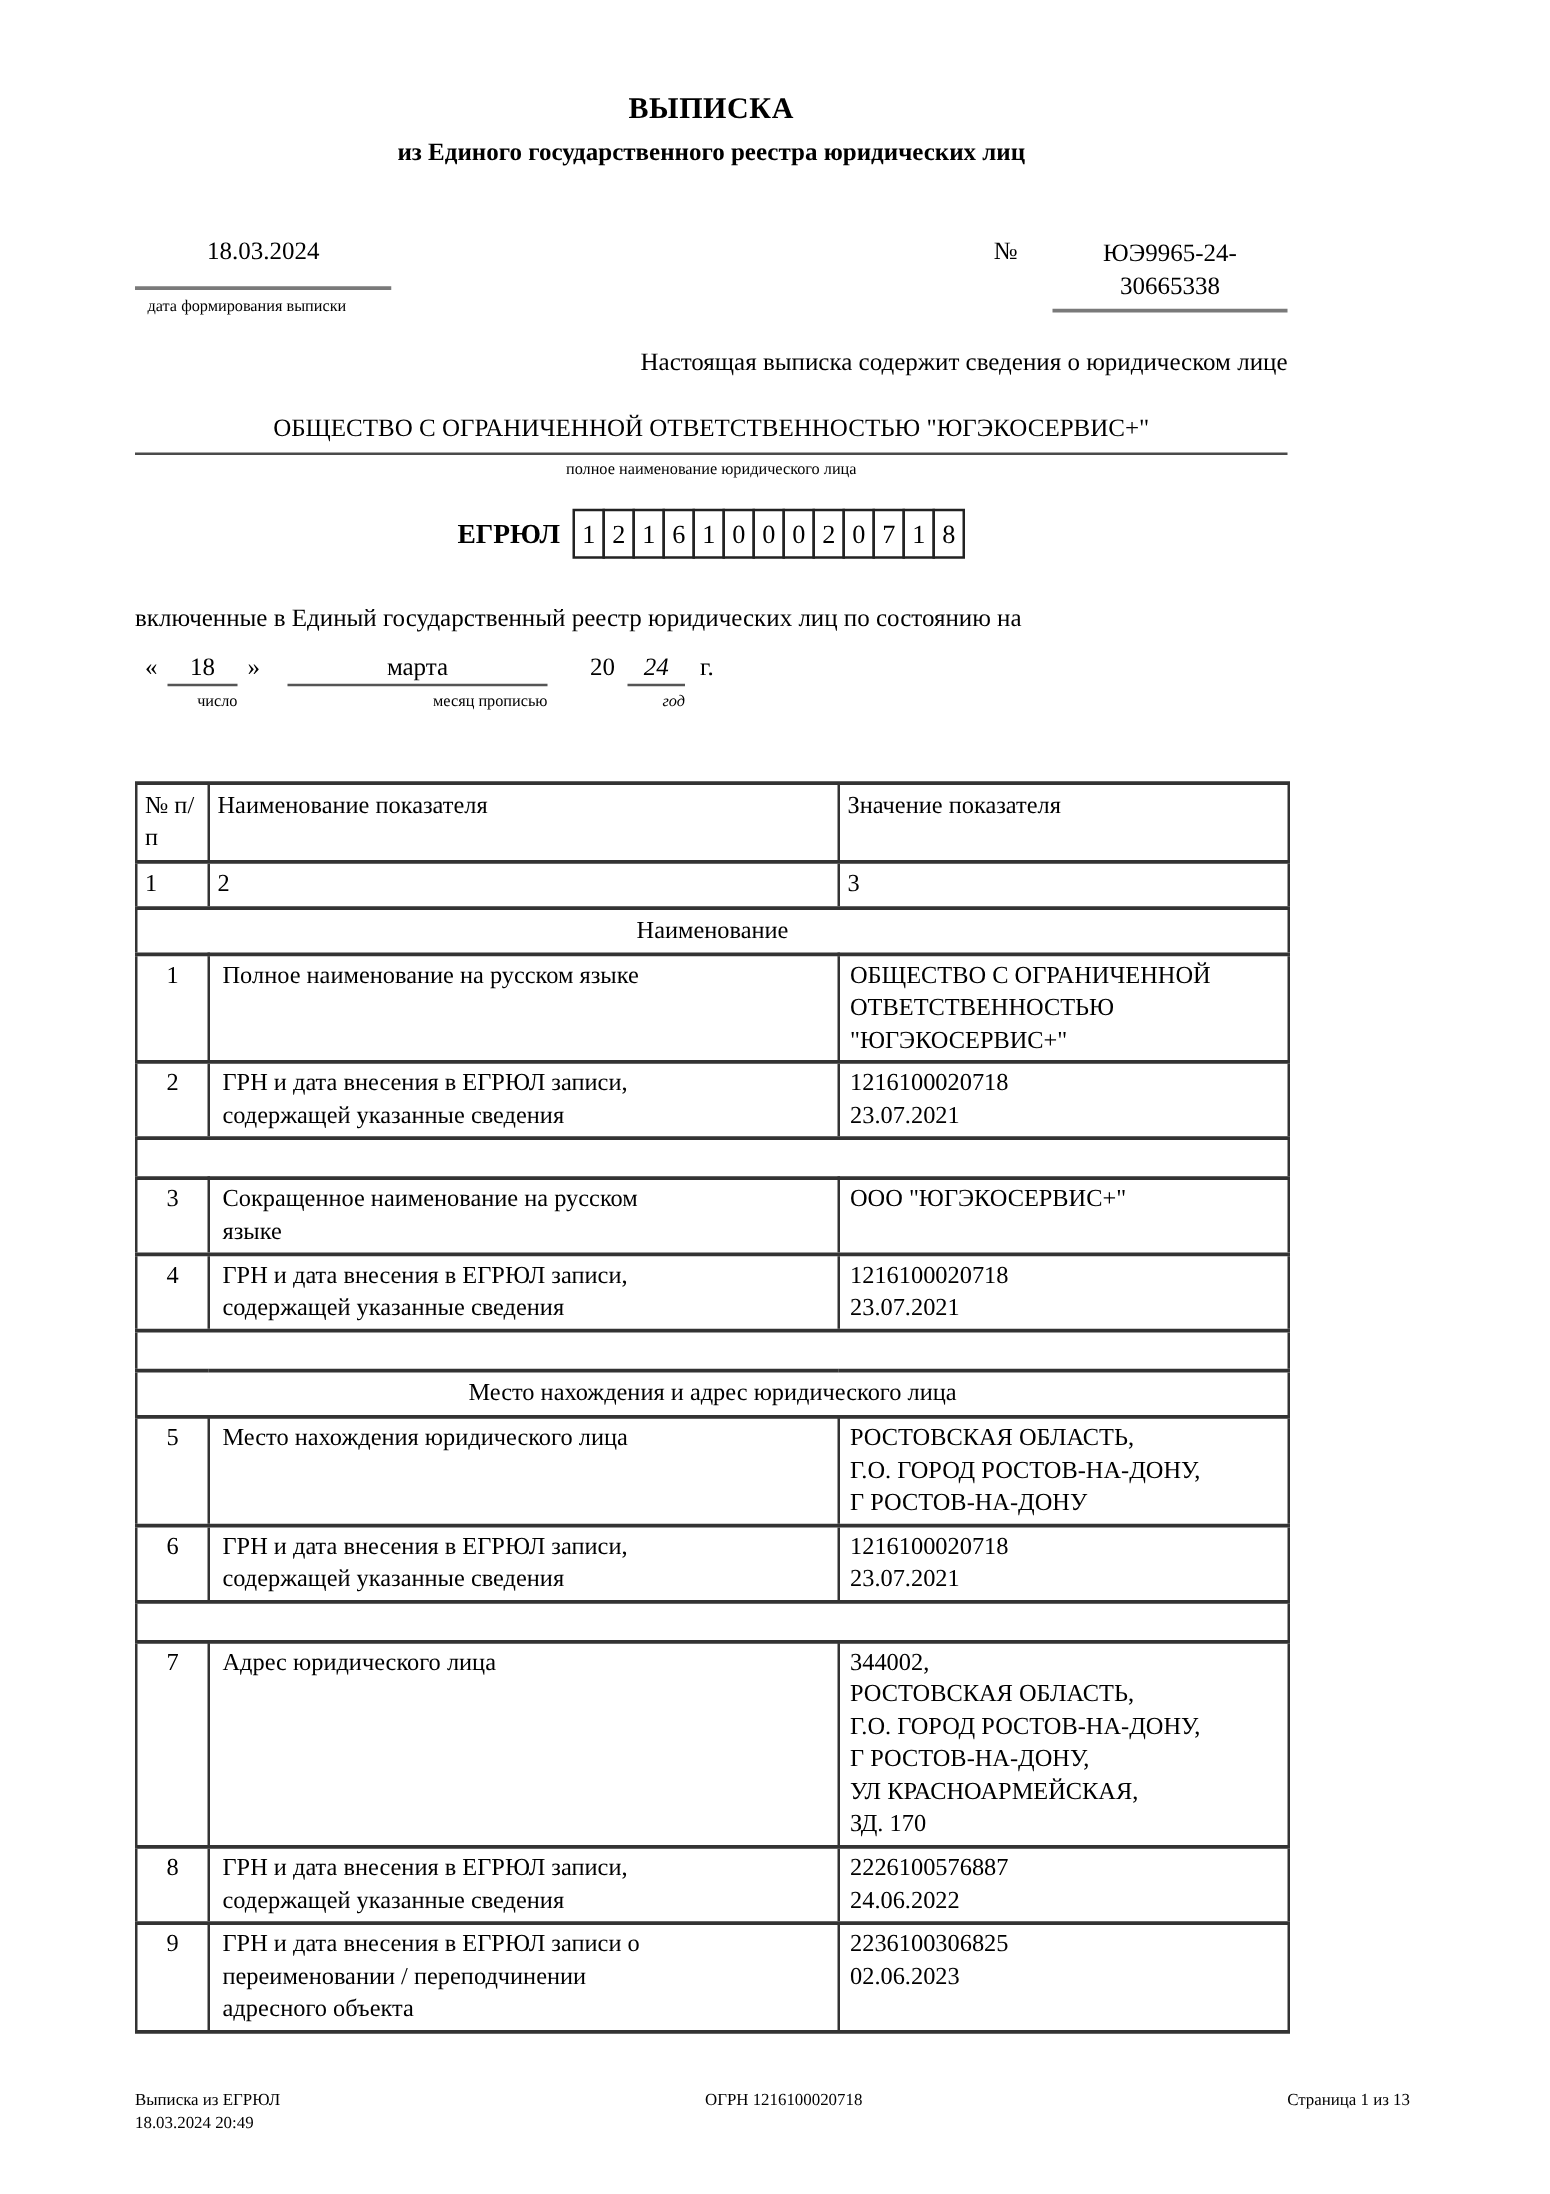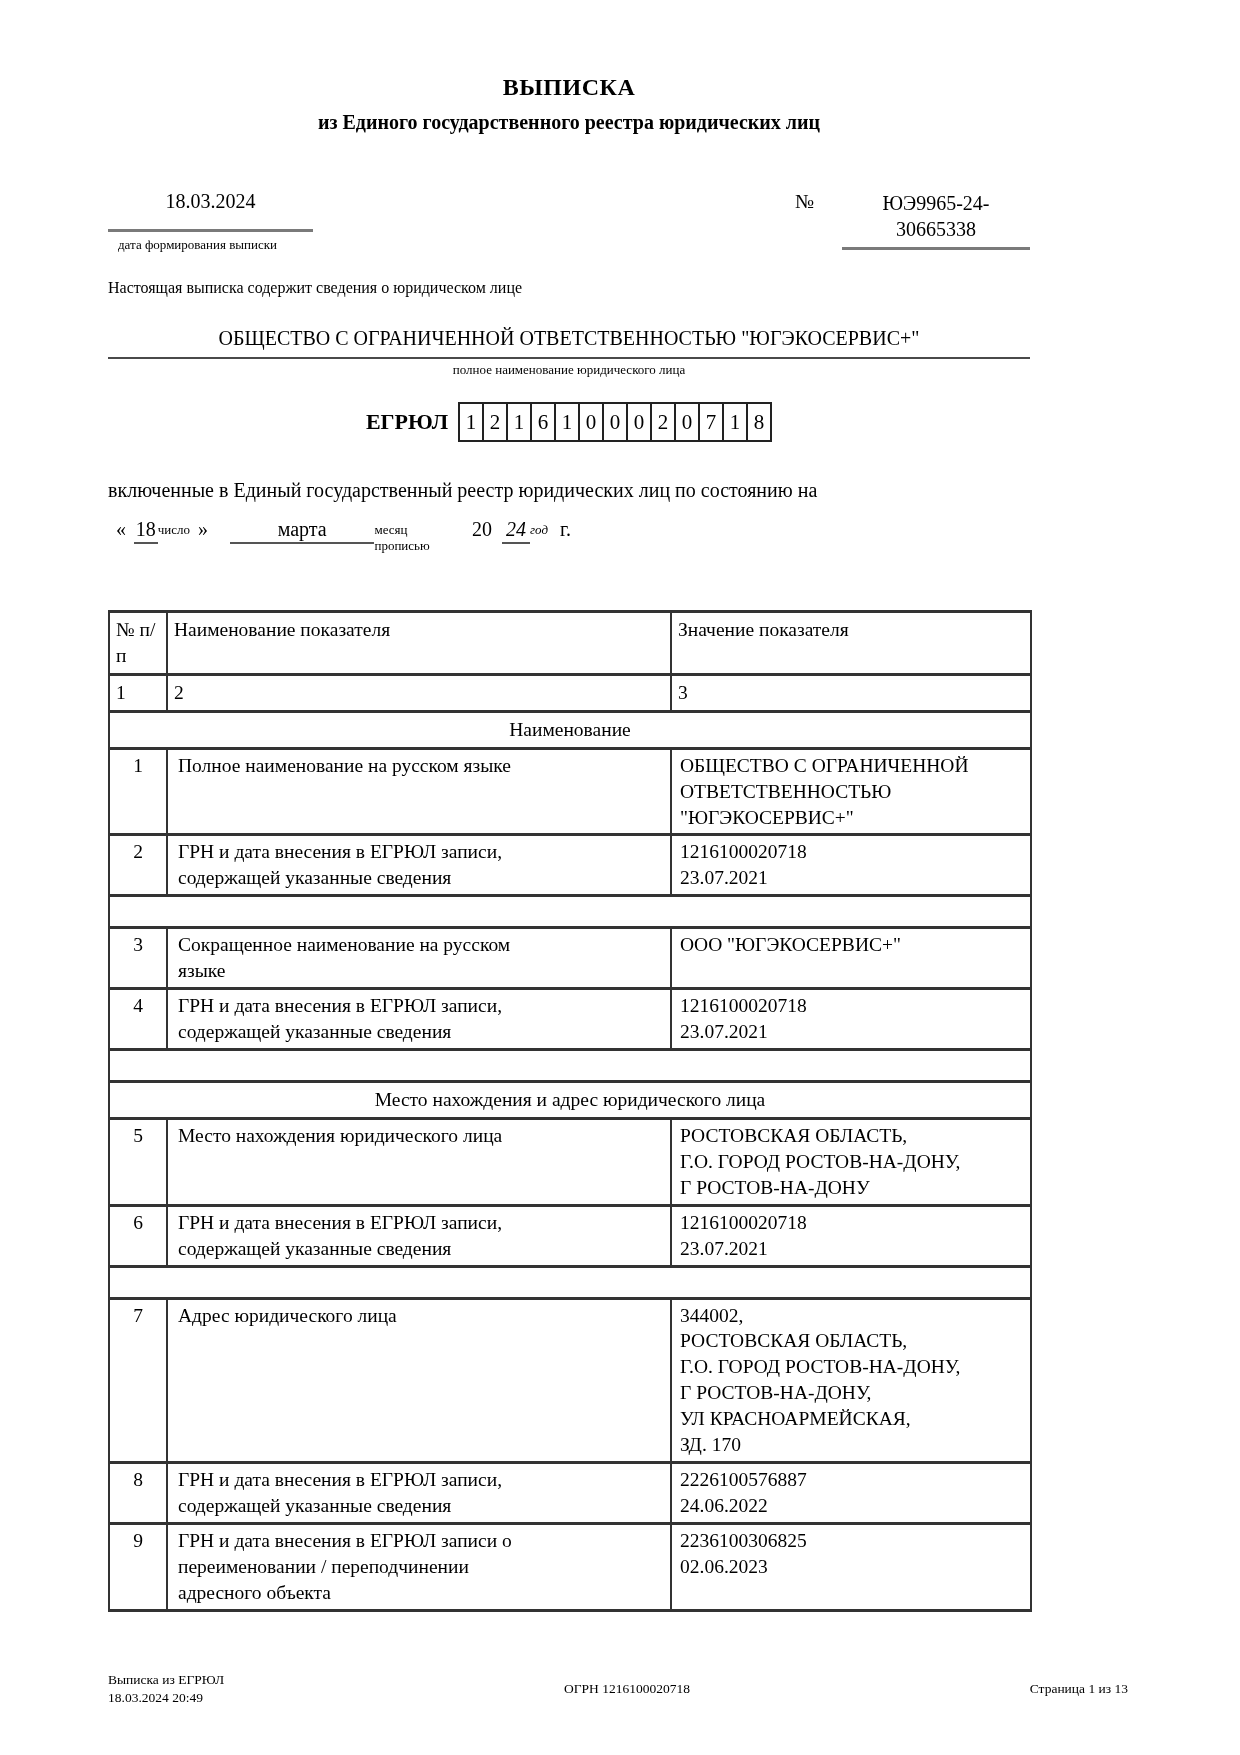--- a/index.html
+++ b/index.html
@@ -20,37 +20,37 @@
   .doc-subtitle { text-align: center; font-size: 20px; font-weight: bold; margin-top: 10px; }
 
   .hdr-row { display: flex; justify-content: space-between; align-items: flex-start; margin-top: 56px; }
   .date-block { width: 205px; }
   .date-value { font-size: 20px; text-align: center; padding-bottom: 16px; border-bottom: 3px solid #7a7a7a; }
   .date-caption { font-size: 13px; margin-top: 5px; padding-left: 10px; }
   .num-block { display: flex; gap: 28px; align-items: flex-start; }
   .num-sign { font-size: 20px; }
   .num-value { width: 188px; font-size: 20px; line-height: 1.3; text-align: center; border-bottom: 3px solid #7a7a7a; padding-bottom: 5px; }
 
-  .intro-lead { font-size: 16px; margin-top: 26px; }
+  .intro-lead { font-size: 20px; margin-top: 26px; text-align: right; }
   .company { text-align: center; font-size: 20px; margin-top: 30px; padding-bottom: 7px; border-bottom: 2px solid #4a4a4a; }
   .company-caption { text-align: center; font-size: 13px; margin-top: 3px; }
 
   .ogrn-row { display: flex; justify-content: center; align-items: center; gap: 10px; margin-top: 24px; }
   .ogrn-label { font-size: 22px; font-weight: bold; }
   .ogrn-boxes { display: flex; }
   .ogrn-box {
     width: 26px; height: 40px; border: 2px solid #222; margin-left: -2px;
     display: flex; align-items: center; justify-content: center; font-size: 21px;
   }
   .ogrn-box:first-child { margin-left: 0; }
 
   .included { font-size: 20px; margin-top: 37px; }
 
   .ondate { display: flex; align-items: flex-start; margin-top: 16px; font-size: 20px; }
-  .f { display: inline-flex; align-items: flex-start; }
+  .f { display: inline-flex; flex-direction: column; align-items: flex-end; }
   .fv { width: 100%; text-align: center; border-bottom: 2px solid #555; padding-bottom: 1px; }
   .fc { font-size: 13px; margin-top: 4px; }
   .q { padding: 0 8px; }
   .f-day { width: 56px; }
   .f-month { width: 208px; margin-left: 14px; }
   .century { margin-left: 34px; margin-right: 10px; }
   .f-year { width: 46px; font-style: italic; }
   .g { margin-left: 12px; }
 
   table.registry { border-collapse: collapse; table-layout: fixed; width: 922px; margin-top: 56px; }
@@ -62,21 +62,21 @@
   }
   .c-h { text-align: left; padding: 4px 6px; }
   .c-num { text-align: center; padding: 3px 4px; }
   .c-name { padding: 3px 10px; white-space: pre-line; }
   .c-val { padding: 3px 8px; white-space: pre-line; }
   .c-section { text-align: center; font-weight: bold; padding: 4px 6px; }
   .c-spacer { height: 32px; }
 
   .footer {
     margin-top: auto; width: 1020px;
-    display: flex; justify-content: space-between; align-items: center;
+    display: flex; justify-content: space-between; align-items: flex-start;
     font-size: 13.5px; line-height: 1.35;
   }
 </style>
 </head>
 <body>
 
 <div class="page">
   <div class="content">
 
     <div class="doc-title">ВЫПИСКА</div>

